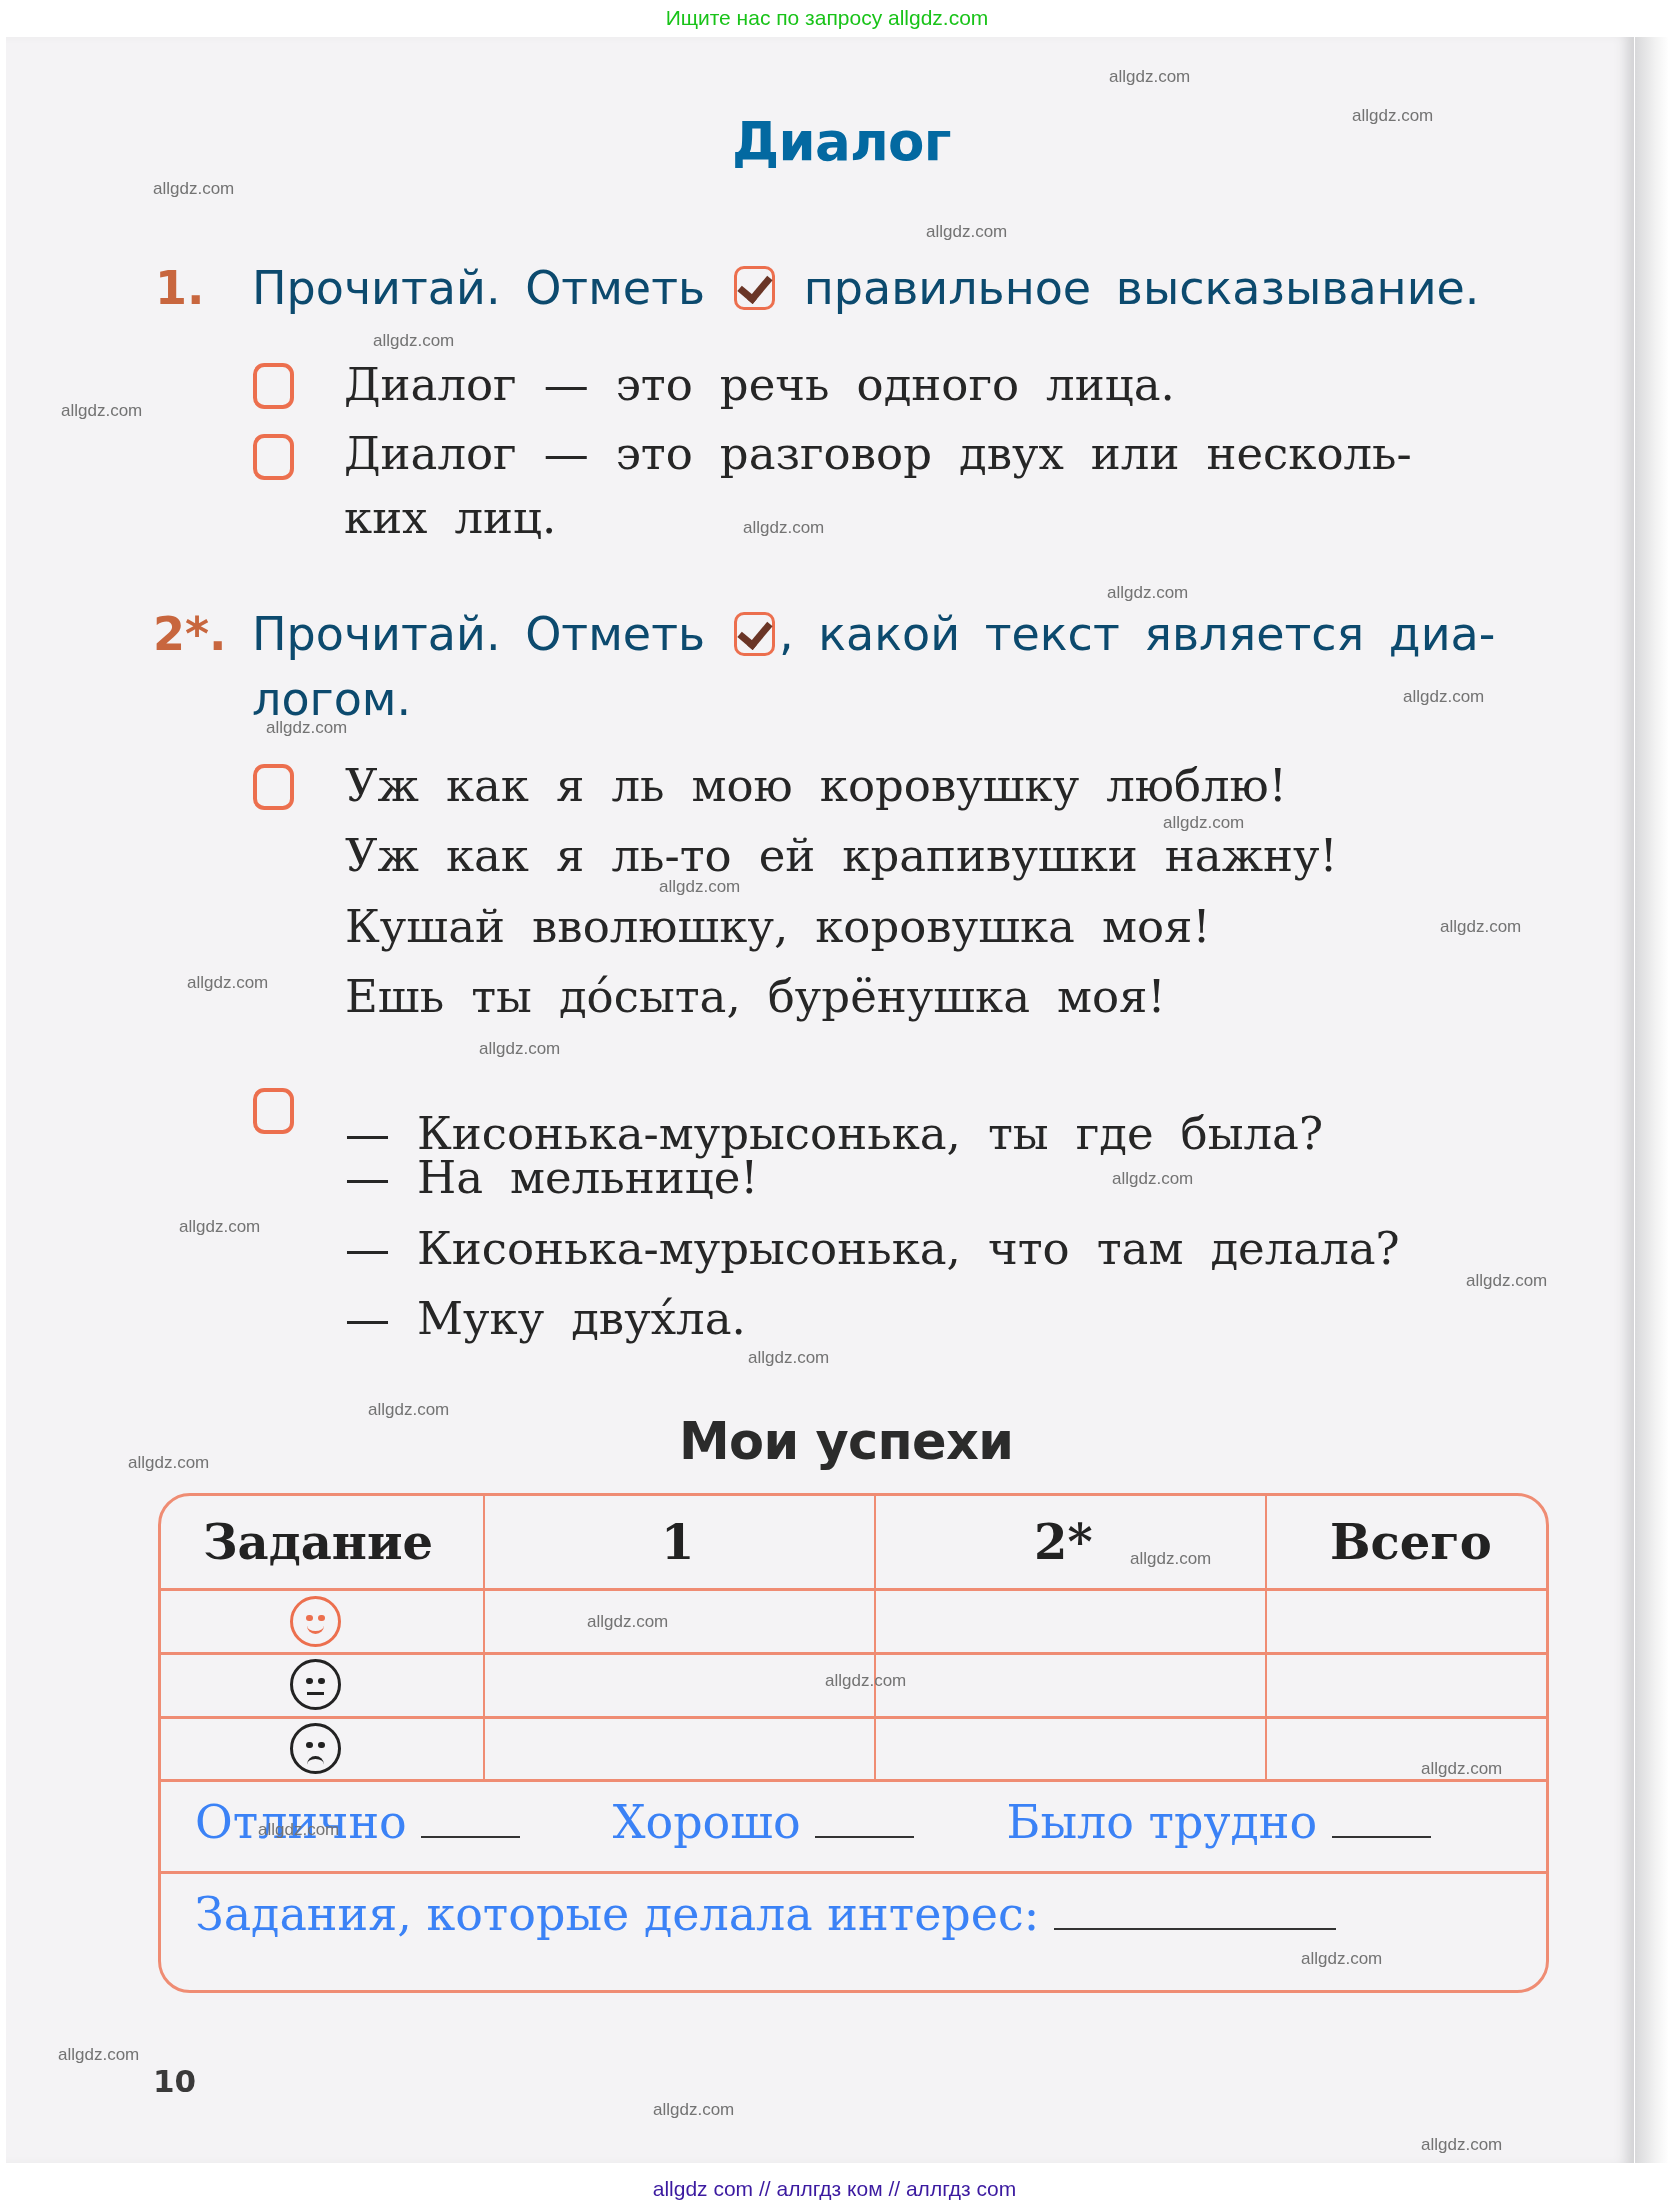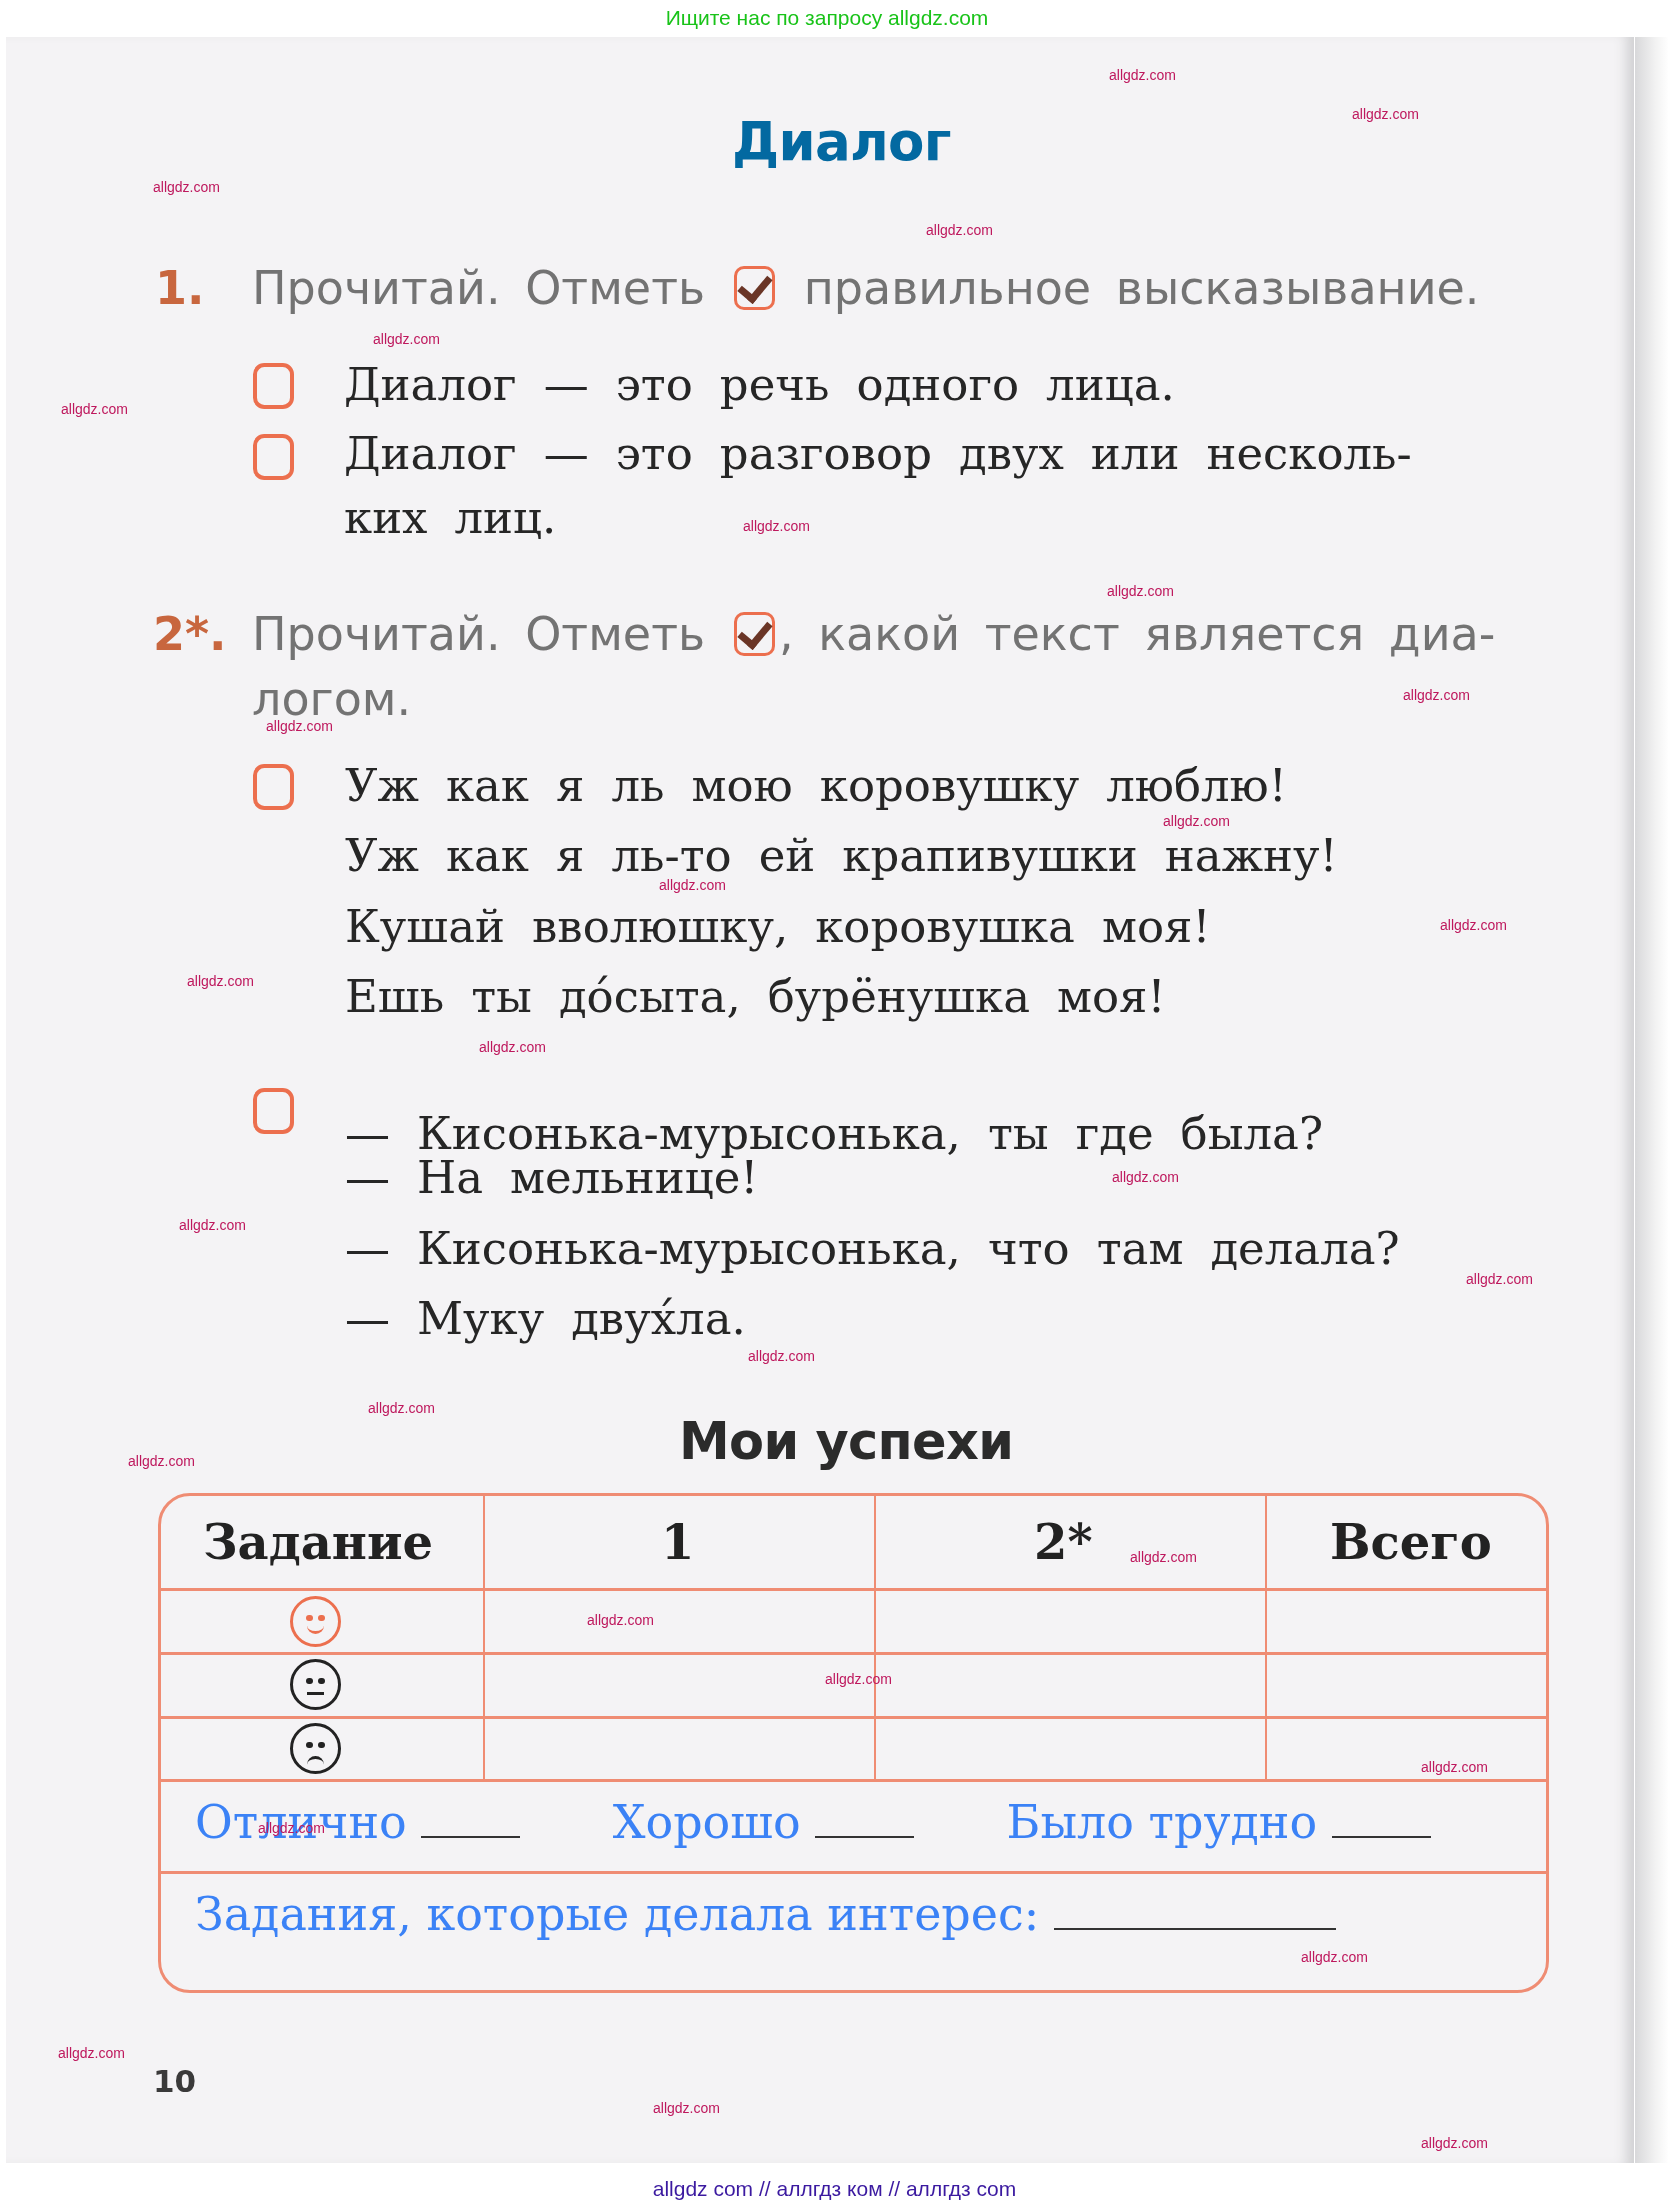--- a/index.html
+++ b/index.html
@@ -30,21 +30,21 @@
   .title {
     position:absolute; left:732px; top:111px;
     color:#0369a1; font-weight:bold; font-size:53px;
     font-family:"DejaVu Sans", sans-serif; letter-spacing:-0.7px;
   }
   .task-num {
     position:absolute; color:#c8663e; font-weight:bold; font-size:46px;
     font-family:"DejaVu Sans", sans-serif;
   }
   .task-text {
-    position:absolute; color:#737373; font-size:46px;
+    position:absolute; color:#0c4a6e; font-size:46px;
     font-family:"DejaVu Sans", sans-serif; word-spacing:10px;
     white-space:nowrap;
   }
   .check-icon {
     display:inline-block; width:41px; height:44px; border:3.5px solid #ec6f4e;
     border-radius:10px; position:relative; vertical-align:-5.6px; box-sizing:border-box;
     margin:0 4.2px;
   }
   .check-icon::after {
     content:""; position:absolute; left:8.4px; top:1.4px; width:12.7px; height:24px;
@@ -89,22 +89,22 @@
   .footer-line {
     position:absolute; color:#3b82f6; font-family:"DejaVu Serif", serif;
     font-size:46px; white-space:nowrap;
   }
   .blank { display:inline-block; border-bottom:2.1px solid #333; vertical-align:baseline; }
   .page-number {
     position:absolute; left:153px; top:2063px; color:#3a3a3a; font-weight:bold;
     font-size:31px; font-family:"DejaVu Sans", sans-serif;
   }
   .wm {
-    position:absolute; color:#be185d; font-family:"Liberation Sans", sans-serif;
-    font-size:14px; white-space:nowrap;
+    position:absolute; color:#737373; font-family:"Liberation Sans", sans-serif;
+    font-size:17px; white-space:nowrap;
   }
 </style>
 </head>
 <body>
 
 <div class="top-banner">Ищите нас по запросу allgdz.com</div>
 
 <div class="page"></div>
 <div class="page-edge"></div>
 

